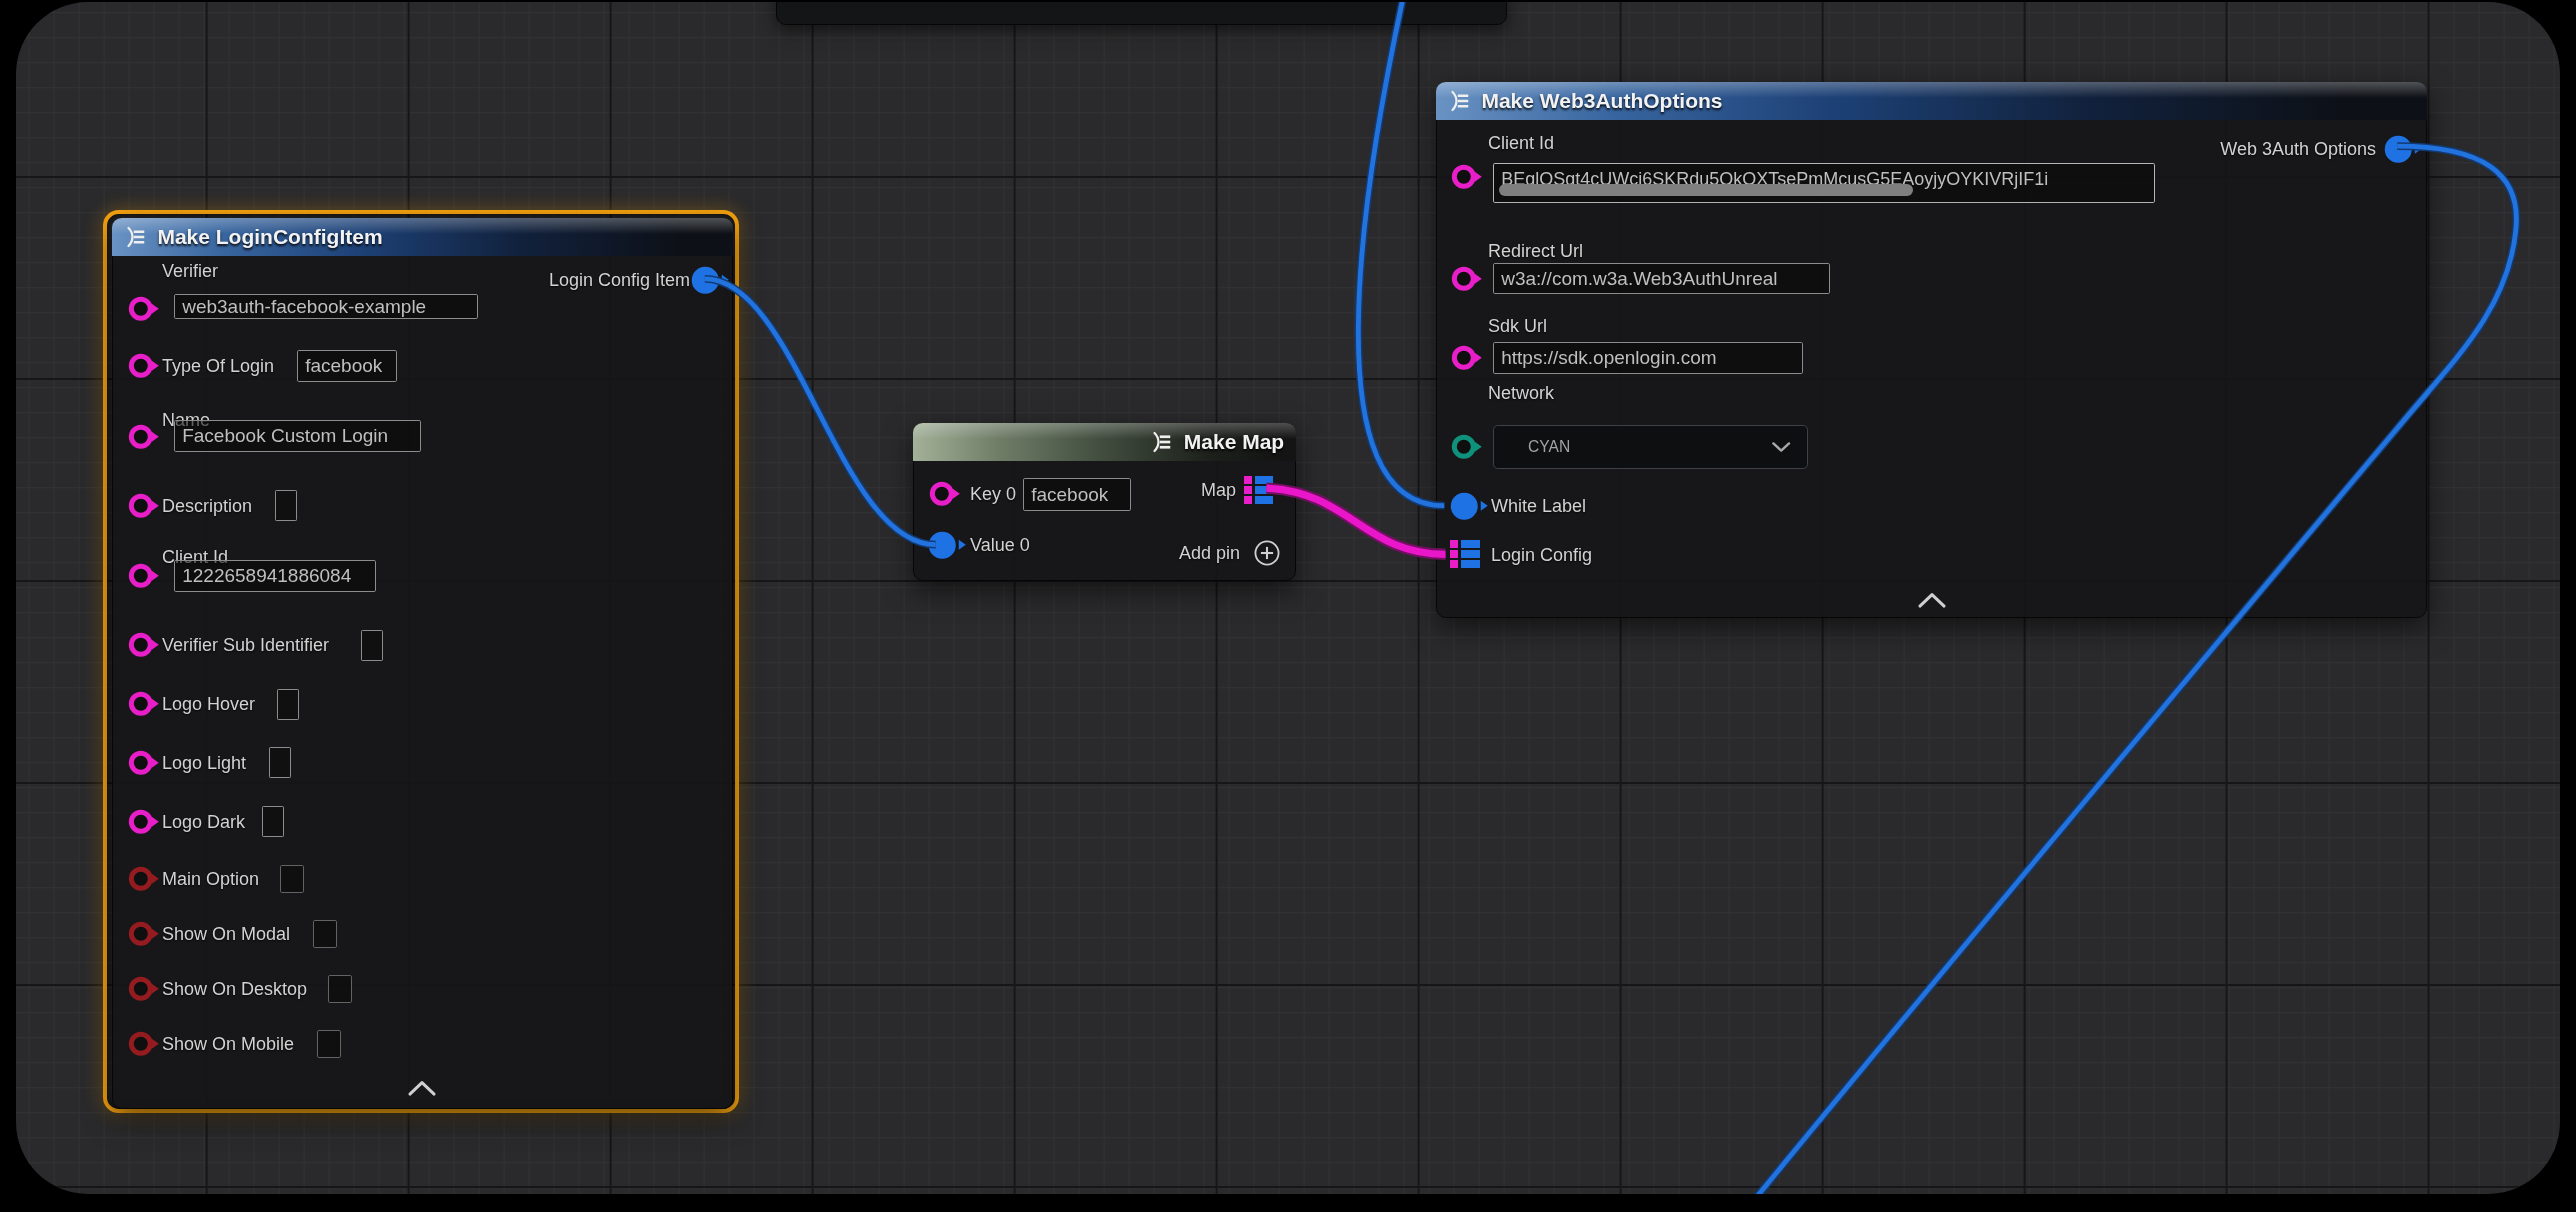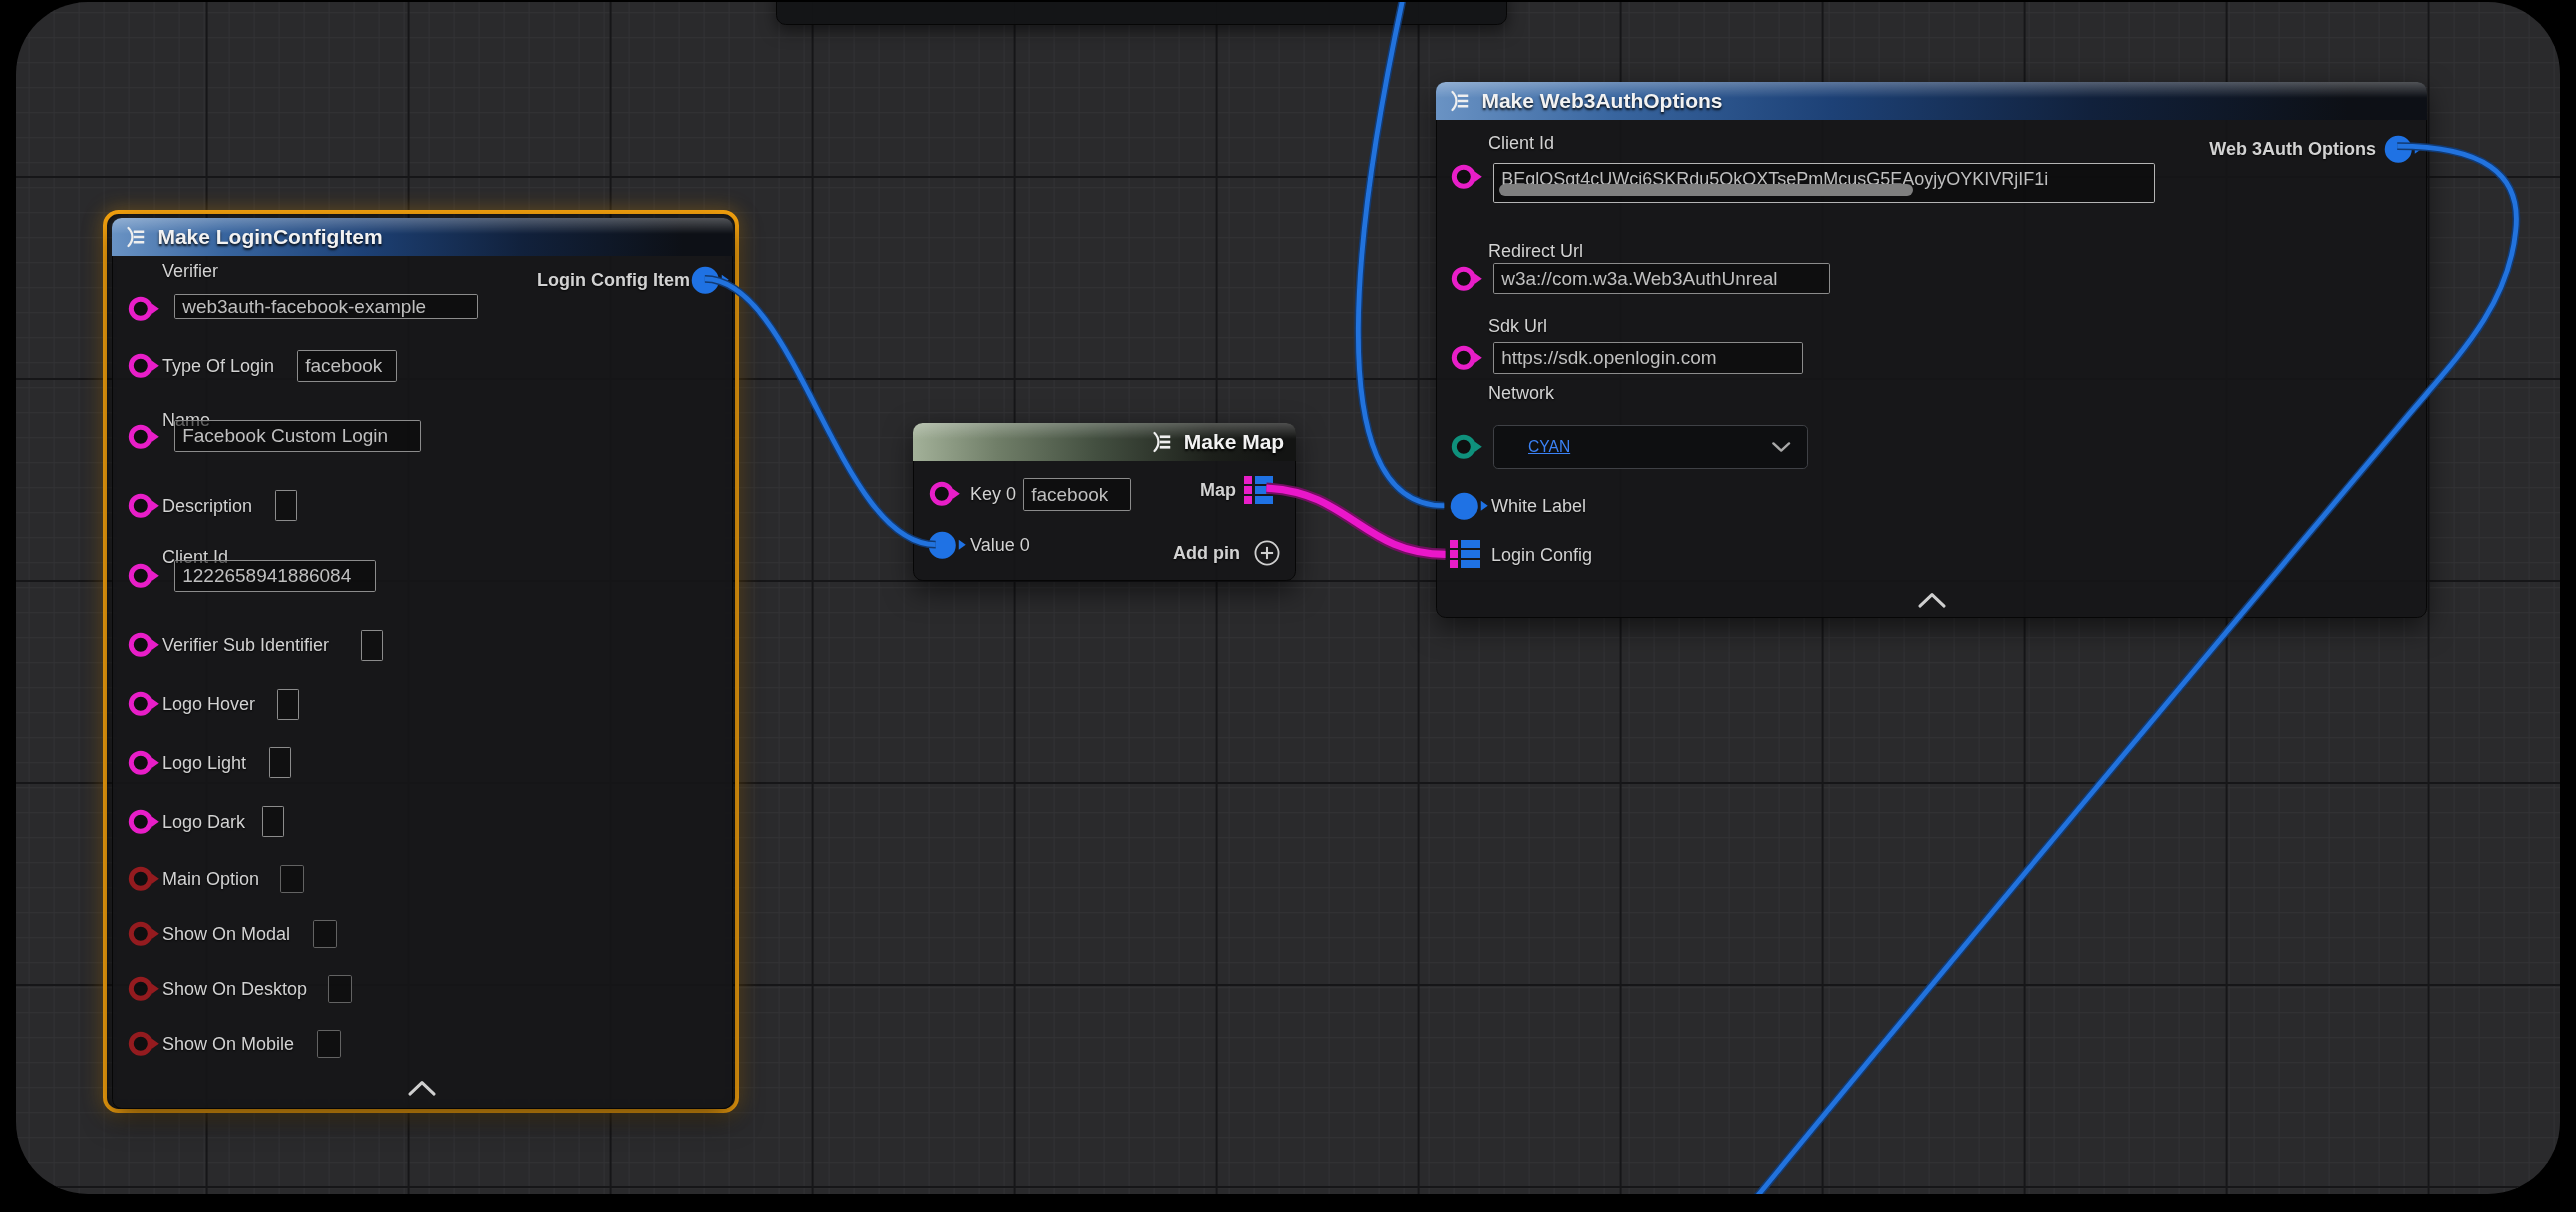--- a/index.html
+++ b/index.html
@@ -24,43 +24,43 @@
     display:flex;align-items:center;gap:9.6px;padding:0 12px;color:#f2f2f2;font-size:21px;font-weight:bold;
     text-shadow:0 1.8px 2.4px rgba(0,0,0,0.9);box-sizing:border-box;}
   .hdr.blue{background:linear-gradient(180deg,rgba(255,255,255,0.28),rgba(255,255,255,0) 42%),
     linear-gradient(90deg,#6a93c4 0%,#38659f 18%,#1d4176 40%,#11213c 66%,#0d1016 92%);}
   .hdr.green{background:linear-gradient(180deg,rgba(255,255,255,0.25),rgba(255,255,255,0) 42%),
     linear-gradient(90deg,#a3b199 0%,#707e68 22%,#434f40 48%,#1c1f1a 78%,#131413 96%);justify-content:flex-end;}
   .hico{width:24px;height:24px;flex:0 0 auto;}
   .lbl{position:absolute;color:#d2d2d2;font-size:18px;white-space:nowrap;
     text-shadow:0 1.2px 1.8px rgba(0,0,0,0.8);transform:translateY(-50%);}
   .lbl.top{transform:none;}
-  .lbl.out{text-align:left;font-weight:bold;}
+  .lbl.out{text-align:left;}
   .ring{position:absolute;width:14.4px;height:14.4px;border:5.4px solid;border-radius:50%;
     transform:translate(-50%,-50%);box-sizing:content-box;background:rgba(0,0,0,0.35);}
   .ring::after,.dot::after{content:'';position:absolute;left:100%;margin-left:3.6px;top:50%;
     transform:translateY(-50%);border-left:7.2px solid;border-top:5.4px solid transparent;
     border-bottom:5.4px solid transparent;border-left-color:inherit;}
   .ring{border-color:currentColor;color:inherit;}
   .ring::after{border-left-color:currentColor;}
   .dot{position:absolute;width:26.5px;height:26.5px;border-radius:50%;background:currentColor;
     transform:translate(-50%,-50%);}
   .dot::after{border-left-color:currentColor;}
   .tf{position:absolute;border:1.2px solid #8c8c8c;background:rgba(8,8,8,0.55);border-radius:1.8px;
     color:#bfbfbf;font-size:19px;display:flex;align-items:center;padding:0 7.2px;white-space:nowrap;
     overflow:hidden;box-sizing:border-box;}
   .tf.big{align-items:flex-start;padding-top:4.8px;font-size:18px;border-color:#b5b5b5;}
   .scrollbar{position:absolute;left:4.8px;bottom:6px;width:414px;height:12px;background:#7f7f7f;border-radius:6px;}
   .sf{position:absolute;width:21.6px;height:31px;border:1.2px solid #8c8c8c;background:rgba(8,8,8,0.45);
     border-radius:1.2px;box-sizing:border-box;}
   .cb{position:absolute;width:24px;height:28px;border:1.2px solid #636363;background:rgba(8,8,8,0.5);
     border-radius:1.8px;box-sizing:border-box;}
   .dd{position:absolute;border:1.2px solid #3f4146;background:#0e0f11;border-radius:4.8px;display:flex;
-    align-items:center;justify-content:space-between;padding:0 15.6px 0 34px;color:#3b82f6;font-size:15.6px;
-    box-sizing:border-box;text-decoration:underline;}
+    align-items:center;justify-content:space-between;padding:0 15.6px 0 34px;color:#a3a3a3;font-size:15.6px;
+    box-sizing:border-box;}
   .mapico{position:absolute;display:grid;grid-template-columns:7.8px 18.6px;grid-auto-rows:7.8px;gap:2.4px 3px;}
   .mapico .mk{background:#e81ec8;}
   .mapico .mv{background:#1f72e4;}
   .chev{position:absolute;transform:translate(-50%,-50%);}
   .addpin{position:absolute;transform:translate(-50%,-50%);}
 </style>
 </head>
 <body>
 
 <div class="viewport">

